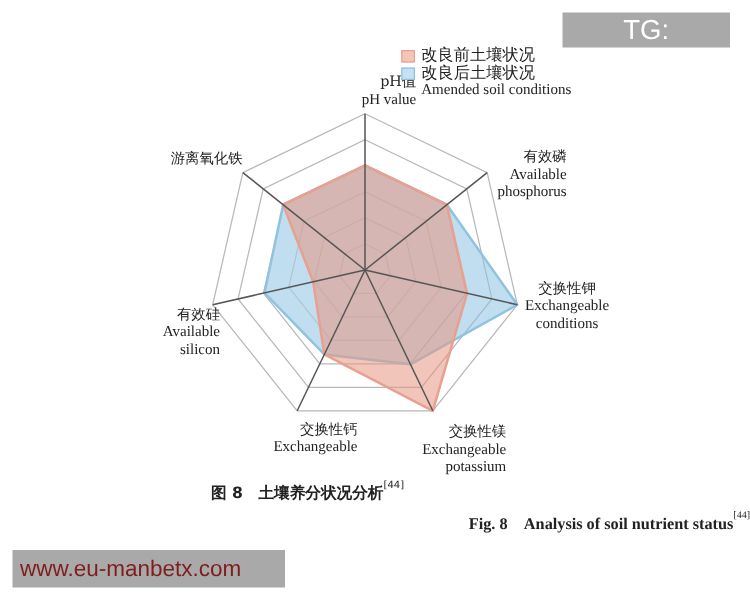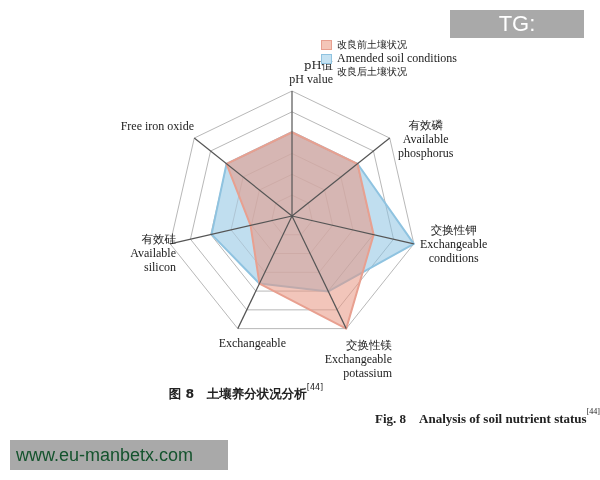--- a/index.html
+++ b/index.html
@@ -5,26 +5,26 @@
   html,body{margin:0;padding:0;}
   body{width:600px;height:480px;background:#ffffff;position:relative;overflow:hidden;font-family:"Liberation Serif","DejaVu Serif",serif;color:#222;}
   #radar{position:absolute;left:0;top:0;}
   .lbl{position:absolute;text-align:right;font-size:12px;line-height:14px;color:#222;white-space:nowrap;}
   .lbl .cn{display:block;font-family:"DejaVu Serif",serif;font-size:11.5px;}
   .lbl .en{display:block;}
   .legend{position:absolute;left:321px;top:38px;font-size:12px;line-height:13.5px;}
   .legend .row{display:flex;align-items:flex-start;}
   .legend .sw{width:11px;height:10px;margin:2px 5px 0 0;box-sizing:border-box;}
   .legend .txt{display:block;}
-  .legend .cn{font-family:Liberation Serif, serif;font-size:10px;}
+  .legend .cn{font-family:Liberation Mono, monospace;font-size:13px;}
   .caption-cn{position:absolute;left:0;width:492px;top:386px;text-align:center;font-family:"DejaVu Sans",sans-serif;font-weight:bold;font-size:12.5px;padding-left:0px;}
   .caption-en{position:absolute;left:0;width:600px;top:410px;text-align:right;font-weight:bold;font-size:13px;}
   sup{font-size:8px;font-weight:normal;vertical-align:top;position:relative;top:-3px;}
   .wm-tg{position:absolute;left:450px;top:10px;width:134px;height:28px;background:#a9a9a9;color:#fff;font-family:"Liberation Sans",sans-serif;font-size:22px;line-height:28px;text-align:center;}
-  .wm-url{position:absolute;left:10px;top:440px;width:218px;height:30px;background:#a9a9a9;color:#14532d;font-family:"Liberation Sans",sans-serif;font-size:18px;line-height:30px;padding-left:6px;box-sizing:border-box;}
+  .wm-url{position:absolute;left:10px;top:440px;width:218px;height:30px;background:#a9a9a9;color:#7f1d1d;font-family:"Liberation Sans",sans-serif;font-size:18px;line-height:30px;padding-left:6px;box-sizing:border-box;}
 </style>
 </head>
 <body>
 
 <svg id="radar" width="600" height="480" viewBox="0 0 600 480">
   <g id="grid">
       <polygon points="292,195.16666666666666 308.2881558847506,203.01062912794305 312.31099817045464,220.63585279075656 301.0392445649491,234.77018474796705 282.9607554350509,234.77018474796705 271.68900182954536,220.63585279075656 275.7118441152494,203.01062912794305" fill="none" stroke="#d8c8c4" stroke-width="1"></polygon>
       <polygon points="292,174.33333333333334 324.5763117695012,190.0212582558861 332.62199634090933,225.27170558151312 310.0784891298983,253.54036949593413 273.9215108701017,253.54036949593413 251.3780036590907,225.27170558151312 259.4236882304988,190.0212582558861" fill="none" stroke="#d8c8c4" stroke-width="1"></polygon>
       <polygon points="292,153.5 340.8644676542519,177.03188738382914 352.932994511364,229.90755837226965 319.1177336948474,272.3105542439012 264.8822663051526,272.31055424390115 231.06700548863603,229.90755837226965 243.13553234574812,177.03188738382917" fill="none" stroke="#d8c8c4" stroke-width="1"></polygon>
       <polygon points="292,132.66666666666669 357.1526235390025,164.04251651177222 373.2439926818186,234.5434111630262 328.1569782597965,291.08073899186826 255.84302174020345,291.08073899186826 210.7560073181814,234.5434111630262 226.8473764609975,164.04251651177222" fill="none" stroke="#b8b8b8" stroke-width="1"></polygon>
@@ -44,60 +44,61 @@
       <line x1="292" y1="216" x2="170.13401097727206" y2="243.81511674453932" stroke="#555" stroke-width="1.2"></line>
       <line x1="292" y1="216" x2="194.27106469149626" y2="138.06377476765834" stroke="#555" stroke-width="1.2"></line>
     </g>
 </svg>
 
 <div id="axis-labels">
   <div class="lbl" style="left:253px;top:58px;width:80px;">
     <span class="cn">pH值</span>
     <span class="en">pH value</span>
   </div>
-  <div class="lbl" style="left:398px;top:118px;text-align:center;">
+  <div class="lbl" style="left:398px;top:118px;text-align:right;">
     <span class="cn">有效磷</span>
     <span class="en">Available</span>
     <span class="en">phosphorus</span>
   </div>
   <div class="lbl" style="left:420px;top:223px;text-align:center;">
     <span class="cn">交换性钾</span>
     <span class="en">Exchangeable</span>
     <span class="en">conditions</span>
   </div>
-  <div class="lbl" style="left:300px;top:338px;width:92px;">
+  <div class="lbl" style="left:313px;top:338px;width:92px;">
     <span class="cn">交换性镁</span>
     <span class="en">Exchangeable</span>
     <span class="en">potassium</span>
   </div>
   <div class="lbl" style="left:194px;top:336px;width:92px;">
+    <span class="cn">交换性钙</span>
     <span class="en">Exchangeable</span>
   </div>
-  <div class="lbl" style="left:106px;top:232px;width:70px;">
+  <div class="lbl" style="left:106px;top:244px;width:70px;">
     <span class="cn">有效硅</span>
     <span class="en">Available</span>
     <span class="en">silicon</span>
   </div>
   <div class="lbl" style="left:104px;top:119px;width:90px;">
-    <span class="en">Free iron oxide</span>
+    <span class="cn">游离氧化铁</span>
   </div>
 </div>
 
 <div class="legend">
   <div class="row">
     <span class="sw" style="background:#f4c6b8;border:1px solid #e8a090;"></span>
     <span>
       <span class="txt cn">改良前土壤状况</span>
     </span>
   </div>
   <div class="row">
     <span class="sw" style="background:#c5e2f2;border:1px solid #8fc3e0;"></span>
     <span>
+      <span class="txt cn">改良后土壤状况</span>
       <span class="txt">Amended soil conditions</span>
-      <span class="txt cn">改良后土壤状况</span>
     </span>
   </div>
 </div>
 
 <div class="caption-cn">
   <span>图 8　土壤养分状况分析</span><sup>[44]</sup>
 </div>
 <div class="caption-en">
   <span>Fig. 8　Analysis of soil nutrient status</span><sup>[44]</sup>
 </div>

